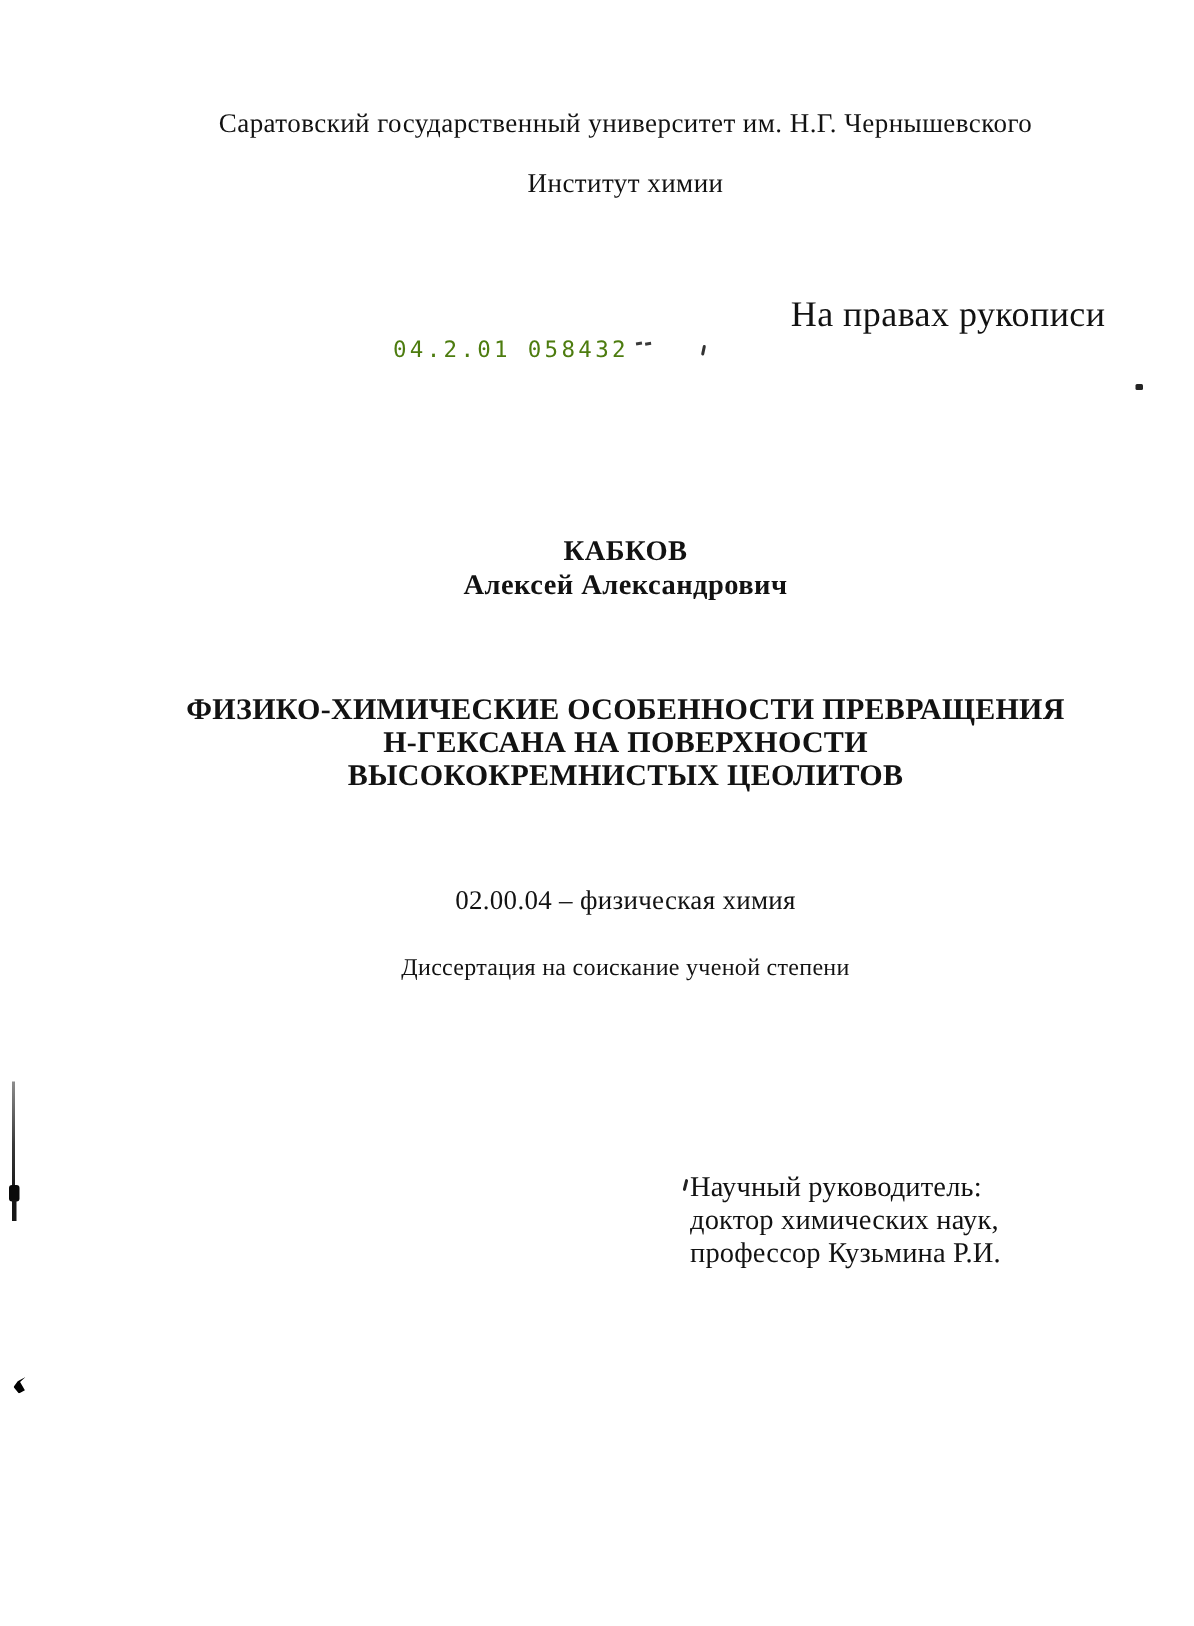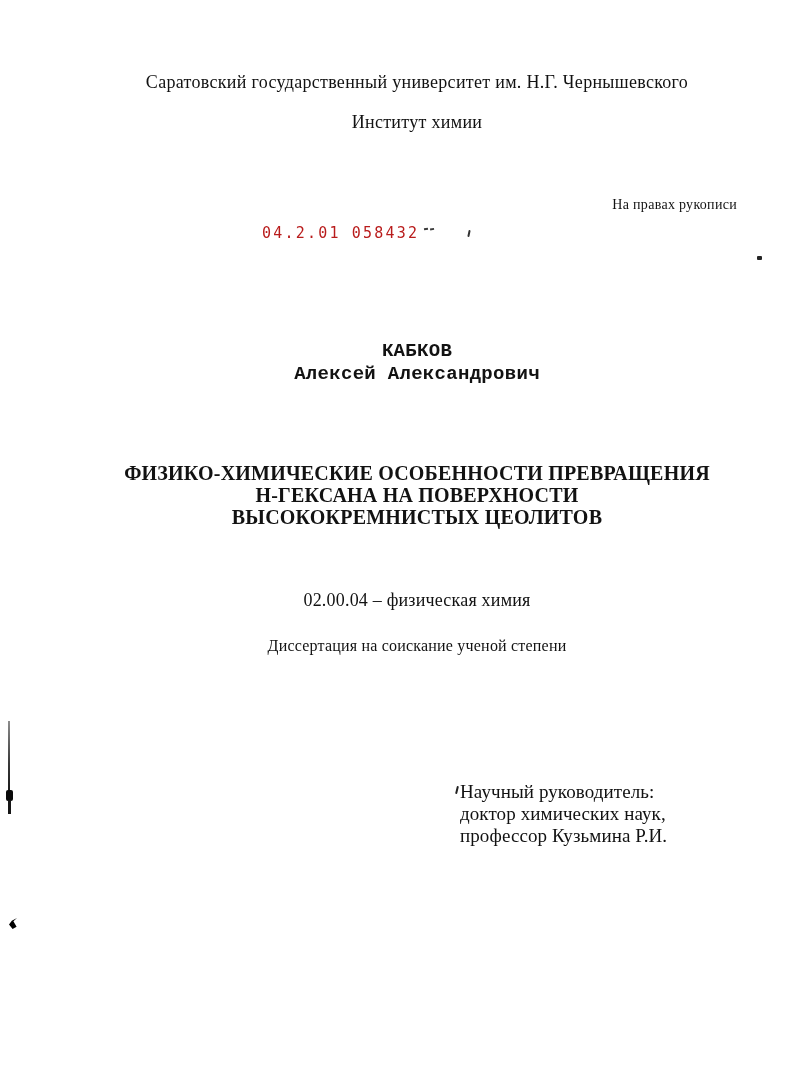--- a/index.html
+++ b/index.html
@@ -19,27 +19,27 @@
   .abs { position: absolute; }
   .centered {
     position: absolute;
     left: 38px;
     width: 758px;
     text-align: center;
   }
   .line { display: block; }
 
   .header-line { font-size: 18px; letter-spacing: 0.3px; }
-  .manuscript-note { font-size: 14px; letter-spacing: 0.3px; }
+  .manuscript-note { font-size: 24px; letter-spacing: 0.3px; }
 
   .stamp {
     font-family: "DejaVu Sans Mono", monospace;
     font-size: 15px;
     letter-spacing: 2.2px;
-    color: #b91c1c;
+    color: #4d7c0f;
     white-space: pre;
   }
 
   .author-line { font-size: 19px; font-weight: bold; line-height: 23px; letter-spacing: 0.3px; }
   .title-line  { font-size: 20px; font-weight: bold; line-height: 22px; letter-spacing: 0.2px; }
   .specialty   { font-size: 18px; letter-spacing: 0.2px; }
   .thesis-line { font-size: 16px; line-height: 23px; letter-spacing: 0.2px; }
 
   .supervisor-block { font-size: 19px; line-height: 22px; text-align: left; letter-spacing: 0.1px; }
 
@@ -105,21 +105,21 @@
 <div class="page">
 
   <div class="centered header-line" style="top: 72px;">Саратовский государственный университет им. Н.Г. Чернышевского</div>
 
   <div class="centered header-line" style="top: 112px;">Институт химии</div>
 
   <div class="abs manuscript-note" style="top: 197px; right: 59px;">На правах рукописи</div>
 
   <div class="abs stamp" style="left: 262px; top: 224px;">04.2.01 058432</div>
 
-  <div class="centered" style="top: 340px; font-family: Liberation Mono, monospace;">
+  <div class="centered" style="top: 356px;">
     <span class="line author-line">КАБКОВ</span>
     <span class="line author-line">Алексей Александрович</span>
   </div>
 
   <div class="centered" style="top: 462px;">
     <span class="line title-line">ФИЗИКО-ХИМИЧЕСКИЕ ОСОБЕННОСТИ ПРЕВРАЩЕНИЯ</span>
     <span class="line title-line">Н-ГЕКСАНА НА ПОВЕРХНОСТИ</span>
     <span class="line title-line">ВЫСОКОКРЕМНИСТЫХ ЦЕОЛИТОВ</span>
   </div>
 

